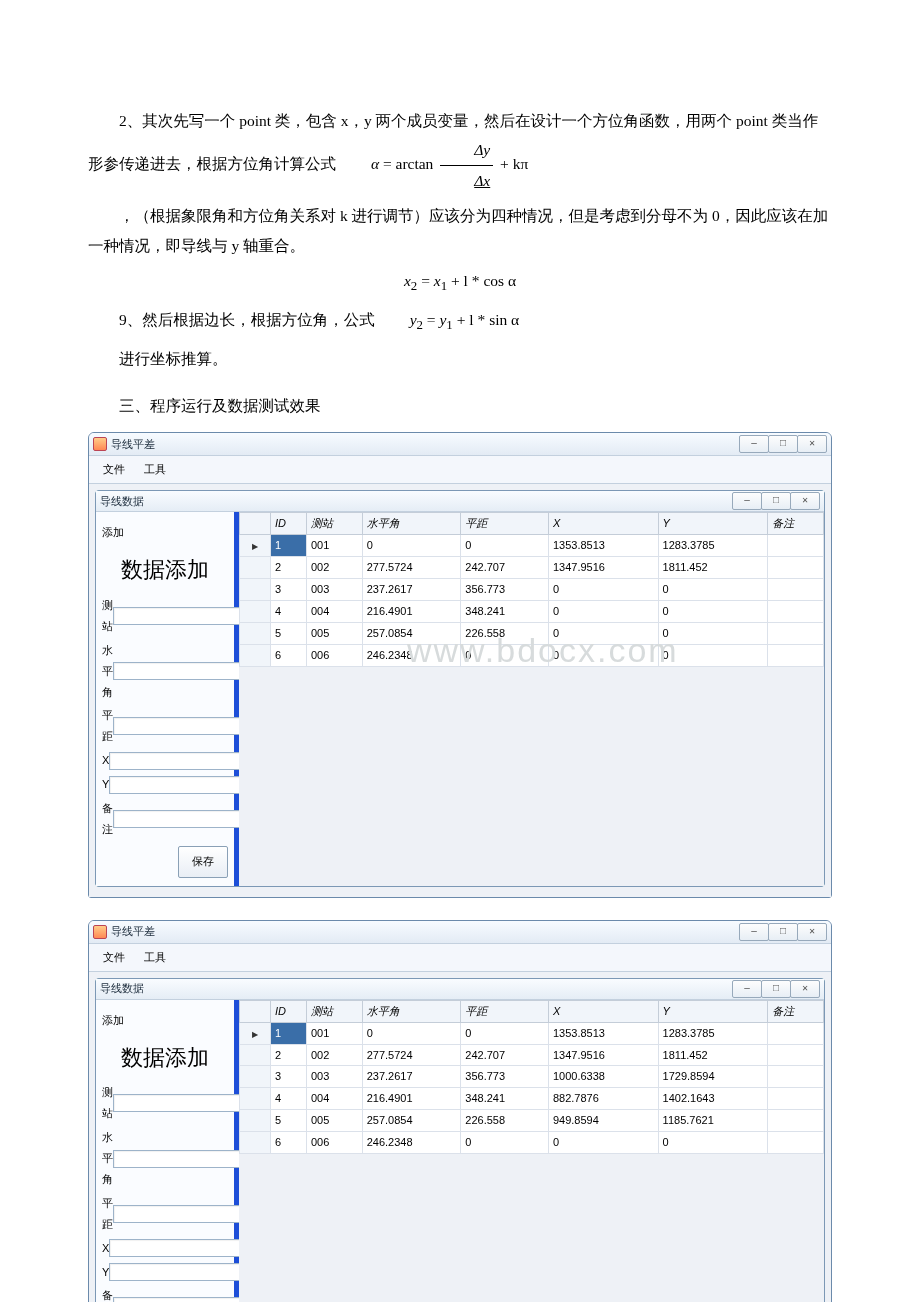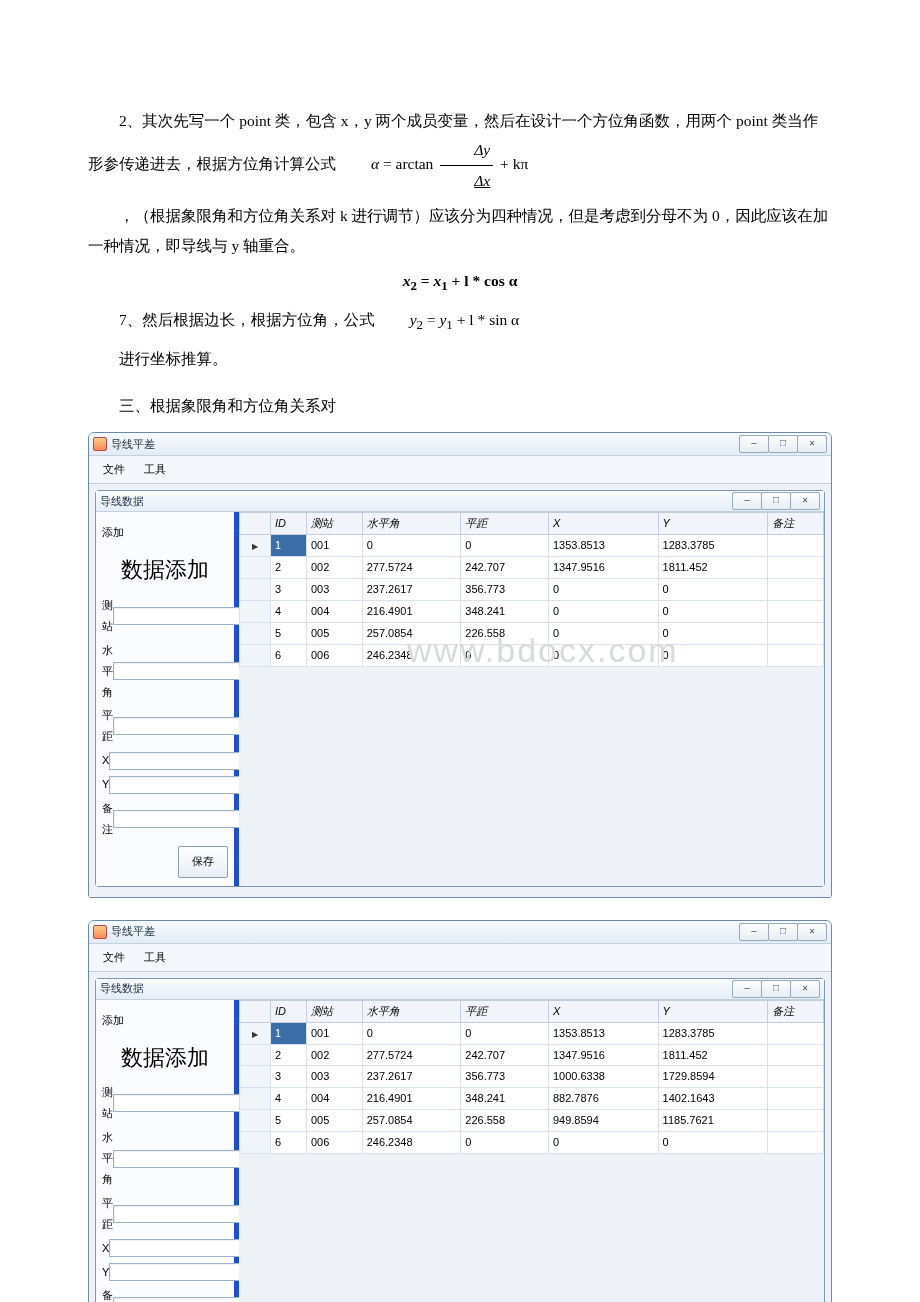--- a/index.html
+++ b/index.html
@@ -2,21 +2,21 @@
 <html><head>
 <meta charset="utf-8">
 <style>
   body { margin:0; padding:0; background:#fff; font-family:"SimSun","宋体",serif; font-size:15.5px; line-height:1.9; width:920px; color:#000;}
   .page { padding:100px 88px 40px 88px; }
   .indent { text-indent:2em; margin:6px 0;}
   .formula-inline { display:inline-block; vertical-align:middle; font-family:"Times New Roman",serif; font-style:italic;}
   .frac { display:inline-block; vertical-align:middle; text-align:center; margin:0 3px;}
   .frac .top { display:block; border-bottom:1px solid #000; padding:0 3px;}
   .frac .bot { display:block; padding:0 3px;text-decoration:underline;}
-  .formula-block { text-align:center; font-family:"Times New Roman",serif; font-style:italic; margin:4px 0;font-weight:bold;}
+  .formula-block { text-align:center; font-family:"Times New Roman",serif; font-style:italic; margin:4px 0;}
   .heading { text-indent:2em; margin:18px 0 12px 0;}
   .app-window { border:1px solid #6b8aab; border-radius:6px 6px 3px 3px; background:#eaf0f6; margin:10px 0 22px 0; font-family:"SimSun","宋体",sans-serif; font-size:11px; box-shadow:0 0 0 1px #d1dae4 inset; position:relative;}
   .titlebar { height:22px; border-top-left-radius:5px; border-top-right-radius:5px; background:linear-gradient(#f7fbff,#e3ebf4); border-bottom:1px solid #c3d0de; display:flex; align-items:center; padding:0 4px;}
   .titlebar .icon { width:14px; height:14px; margin-right:4px; display:inline-block;}
   .titlebar .icon::before{content:"";display:block;width:12px;height:12px;border:1px solid #b45;background:linear-gradient(#fc8,#f85);border-radius:2px;}
   .titlebar .ttext { flex:1; color:#1a2a3a;}
   .win-buttons { display:flex; gap:0;}
   .win-btn { width:28px; height:16px; border:1px solid #97a9bb; background:linear-gradient(#fdfdfd,#e7eef5); border-radius:2px; margin-left:-1px; text-align:center; line-height:14px; font-size:10px; font-family:Arial,sans-serif; color:#555; cursor:pointer;}
   .win-btn.close::before{content:"✕";font-size:8px;}
   .win-btn.max::before{content:"□";}
@@ -65,33 +65,33 @@
 
   <div class="formula-block">
     <span>x</span><sub class="r">2</sub>
     <span class="r"> = </span>
     <span>x</span><sub class="r">1</sub>
     <span class="r"> + l * </span>
     <span class="r">cos α</span>
   </div>
 
   <p class="indent">
-    <span>7、然后根据边长，根据方位角，公式</span>
+    <span>9、然后根据边长，根据方位角，公式</span>
     <span class="formula-inline">
       <span>y</span><sub class="r">2</sub>
       <span class="r"> = </span>
       <span>y</span><sub class="r">1</sub>
       <span class="r"> + l * </span>
       <span class="r">sin α</span>
     </span>
   </p>
 
   <p class="indent">进行坐标推算。</p>
 
-  <p class="heading">三、根据象限角和方位角关系对</p>
+  <p class="heading">三、程序运行及数据测试效果</p>
 
   <div class="app-window">
     <div class="titlebar">
       <span class="icon"></span>
       <span class="ttext">导线平差</span>
       <span class="win-buttons">
         <span class="win-btn min"></span>
         <span class="win-btn max"></span>
         <span class="win-btn close"></span>
       </span>

